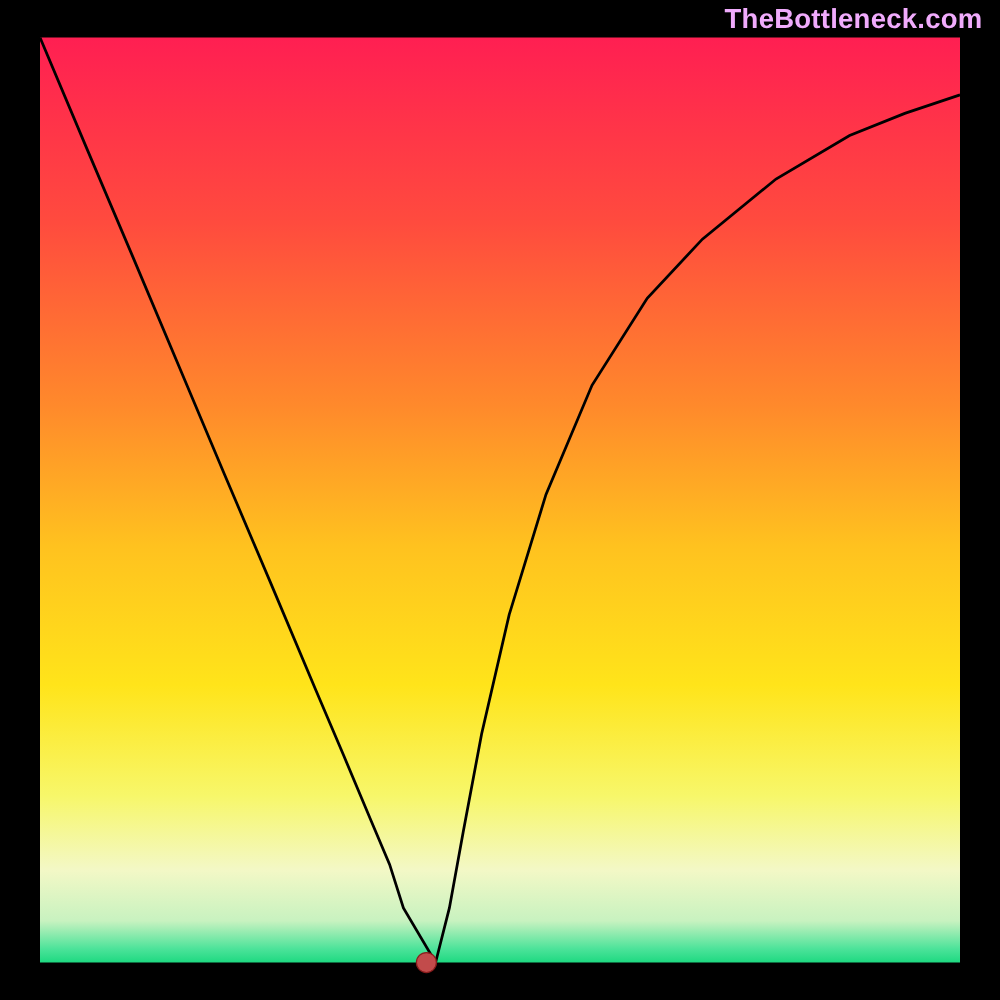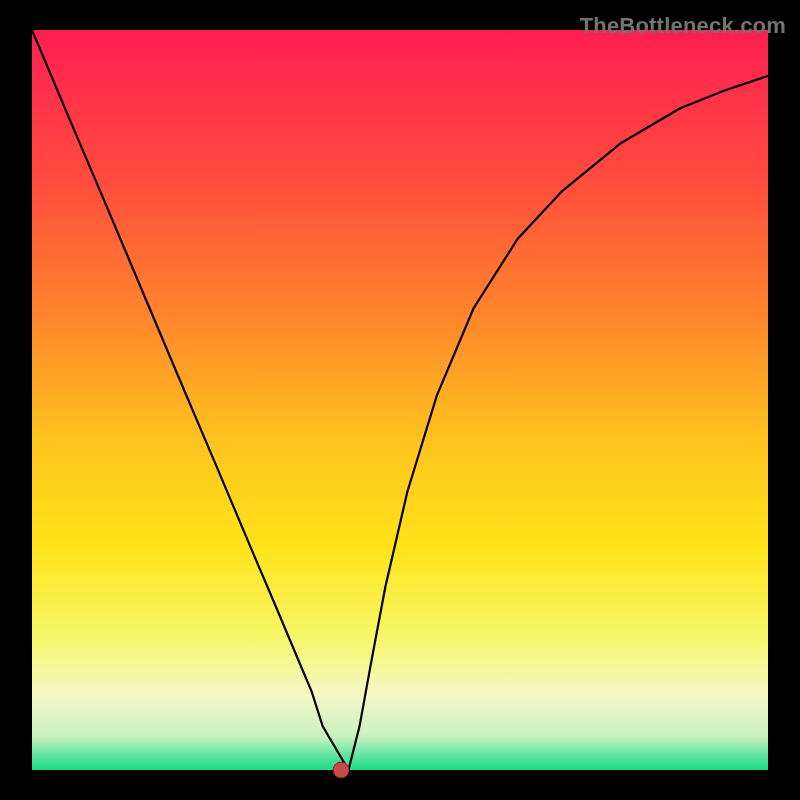--- a/index.html
+++ b/index.html
@@ -13,26 +13,26 @@
   .frame {
     position: absolute;
     left: 0;
     top: 0;
     width: 800px;
     height: 800px;
     background: #000;
   }
   .watermark {
     position: absolute;
-    top: 13px;
+    top: 2px;
     right: 14px;
     font-family: Arial, Helvetica, sans-serif;
     font-size: 22px;
     font-weight: 600;
-    color: #737373;
+    color: #f0abfc;
     letter-spacing: 0.2px;
     margin-left: 32px;
   }
   svg {
     position: absolute;
     left: 0;
     top: 0;
   }
 </style>
 </head>

